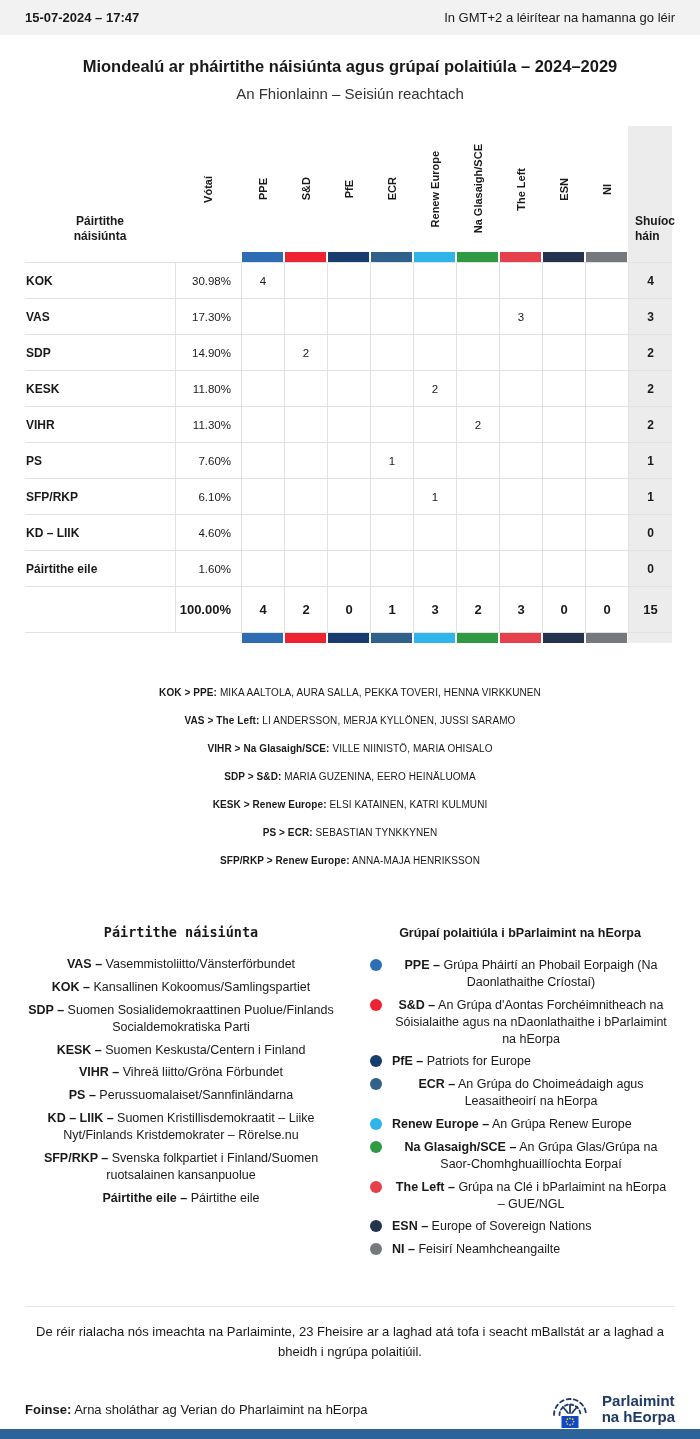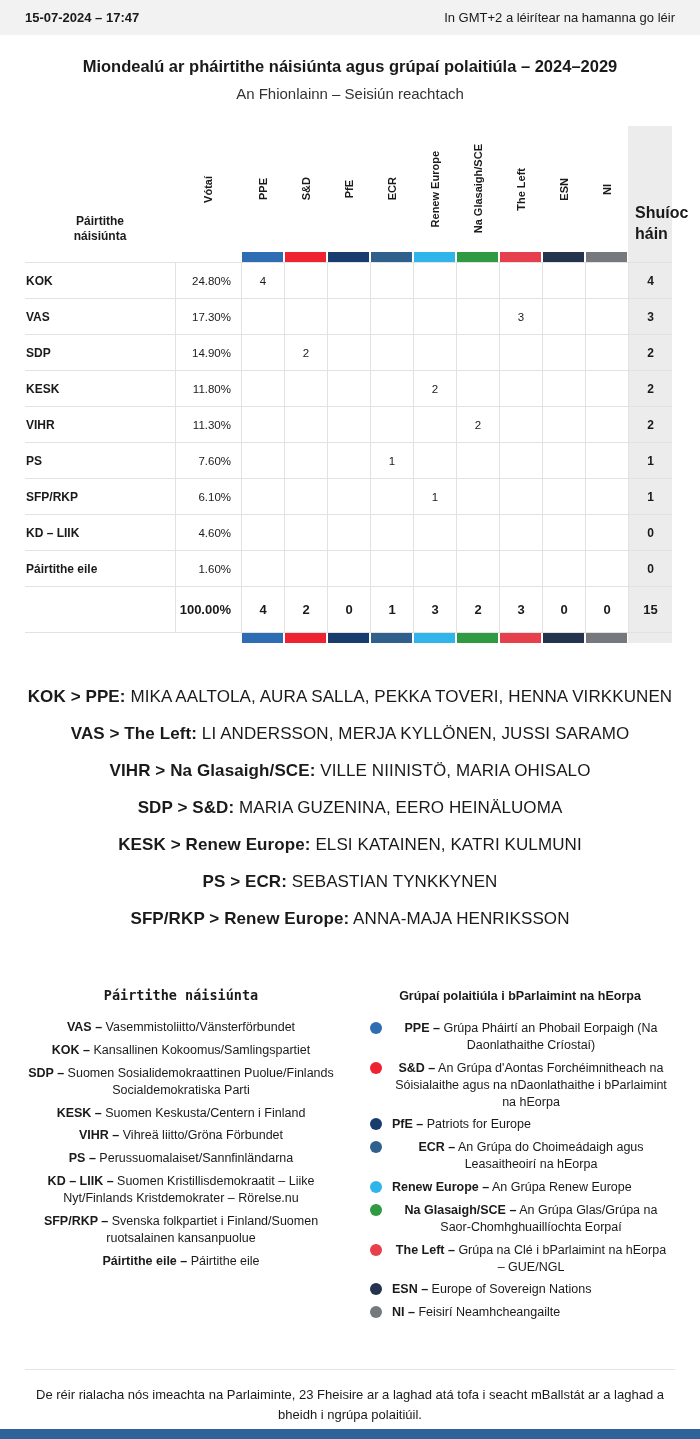--- a/index.html
+++ b/index.html
@@ -17,37 +17,37 @@
   
   .table { margin-top:24px; width:647px; }
   .grid { display:grid; grid-template-columns:150px 66px repeat(9,43px) 44px; }
   .thead { height:126px; }
   .corner { display:flex; flex-direction:column; justify-content:flex-end; padding-bottom:7px;
             font-weight:bold; font-size:12px; line-height:1.3; }
   .vwrap { display:flex; align-items:center; justify-content:center; min-width:0; }
   .vlabel { writing-mode:vertical-rl; transform:rotate(180deg); font-weight:bold; font-size:11px; white-space:nowrap; }
   .seats { background:#ececec; }
   .seats-head { display:flex; flex-direction:column; justify-content:flex-end; align-items:flex-start;
-                padding:0 2px 7px 7px; font-weight:bold; font-size:16px; line-height:1.3; }
+                padding:0 2px 7px 7px; font-weight:bold; font-size:12px; line-height:1.3; }
   .chiprow { height:10px; }
   .chipcell { display:flex; }
   .chip { flex:1; margin:0 1px; }
   #chips-bottom { border-top:1px solid #e2e2e2; }
   .row { height:35px; border-top:1px solid #e2e2e2; }
   .row.totalrow { height:45px; }
   .cell { display:flex; align-items:center; font-size:11.5px; min-width:0; }
   .cell.party { font-weight:bold; font-size:12px; padding-left:1px; }
   .cell.votes { justify-content:flex-end; padding-right:10px; border-left:1px solid #e2e2e2; }
   .cell.num { justify-content:center; border-left:1px solid #e2e2e2; }
   .cell.total { justify-content:center; font-weight:bold; font-size:12px; border-left:1px solid #e2e2e2; }
   .totalrow .cell { font-weight:bold; font-size:13px; }
 
   
   .members { margin-top:44px; }
-  .member-line { font-size:17px; margin-bottom:17px; letter-spacing:0.1px; }
+  .member-line { font-size:10px; margin-bottom:17px; letter-spacing:0.1px; }
 
   
   .legend { display:flex; margin-top:58px; }
   .legend-left { width:312px; margin-right:33px; }
   .legend-right { width:300px; }
   .legend-left h3 { font-family:"DejaVu Sans Mono", monospace; font-size:13.5px; font-weight:bold; margin:0 0 16px 0; }
   .legend-right h3 { font-size:12.5px; font-weight:bold; margin:2px 0 17px 0; }
   .party-item { font-size:12.5px; line-height:1.35; margin-bottom:6px; }
   .group-item { display:flex; font-size:12.5px; line-height:1.35; margin-bottom:6px; }
   .dot { width:12px; height:12px; border-radius:50%; margin:2px 10px 0 0; flex:none; }
@@ -138,21 +138,21 @@
             <div class="chip" style="background: rgb(36, 52, 78);"></div>
           </div>
           <div class="chipcell">
             <div class="chip" style="background: rgb(117, 121, 125);"></div>
           </div>
           <div class="seats" style="background: rgb(236, 236, 236);"></div>
         </div>
       <div id="tbody">
           <div class="grid row">
             <div class="cell party">KOK</div>
-            <div class="cell votes">24.80%</div>
+            <div class="cell votes">30.98%</div>
             <div class="cell num">4</div>
             <div class="cell num"></div>
             <div class="cell num"></div>
             <div class="cell num"></div>
             <div class="cell num"></div>
             <div class="cell num"></div>
             <div class="cell num"></div>
             <div class="cell num"></div>
             <div class="cell num"></div>
             <div class="cell total seats" style="background: rgb(236, 236, 236);">4</div>

